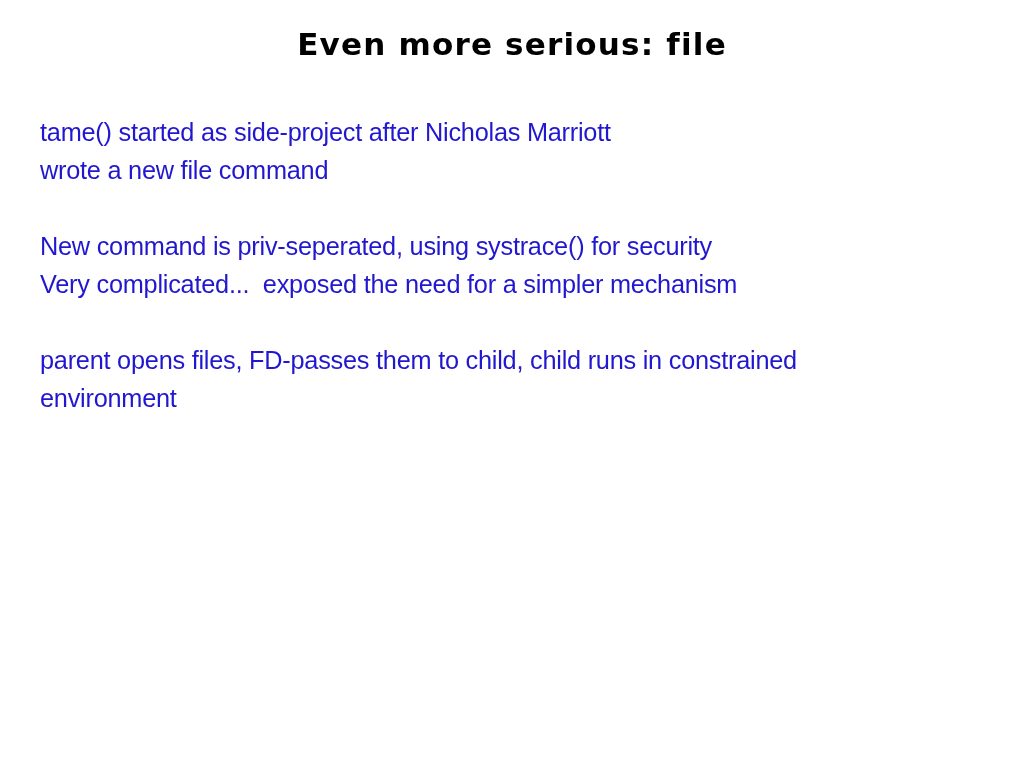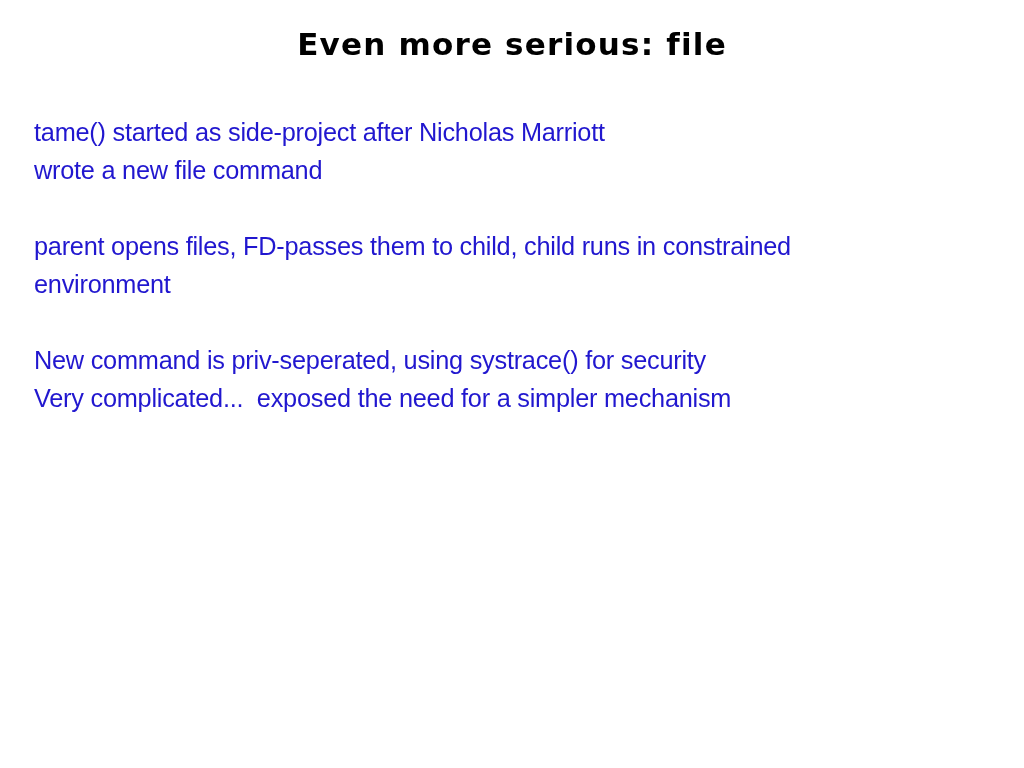--- a/index.html
+++ b/index.html
@@ -31,21 +31,21 @@
     font-weight: bold;
     font-size: 31px;
     letter-spacing: 1.2px;
     color: #000000;
     white-space: pre;
   }
 
   #slide-body {
     position: absolute;
     top: 113px;
-    left: 34px;
+    left: 40px;
     width: 980px;
   }
 
   .body-block {
     margin: 0 0 38px 0;
   }
 
   .body-line {
     font-family: "Liberation Sans", sans-serif;
     font-size: 26.5px;
@@ -65,24 +65,24 @@
   <div id="slide-title">Even more serious: file</div>
 
   <div id="slide-body">
 
     <div class="body-block">
       <div class="body-line">tame() started as side-project after Nicholas Marriott</div>
       <div class="body-line">wrote a new file command</div>
     </div>
 
     <div class="body-block">
-      <div class="body-line">parent opens files, FD-passes them to child, child runs in constrained</div>
-      <div class="body-line">environment</div>
+      <div class="body-line">New command is priv-seperated, using systrace() for security</div>
+      <div class="body-line">Very complicated...  exposed the need for a simpler mechanism</div>
     </div>
 
     <div class="body-block">
-      <div class="body-line">New command is priv-seperated, using systrace() for security</div>
-      <div class="body-line">Very complicated...  exposed the need for a simpler mechanism</div>
+      <div class="body-line">parent opens files, FD-passes them to child, child runs in constrained</div>
+      <div class="body-line">environment</div>
     </div>
 
 
   </div>
 </div>
 
 </body></html>

